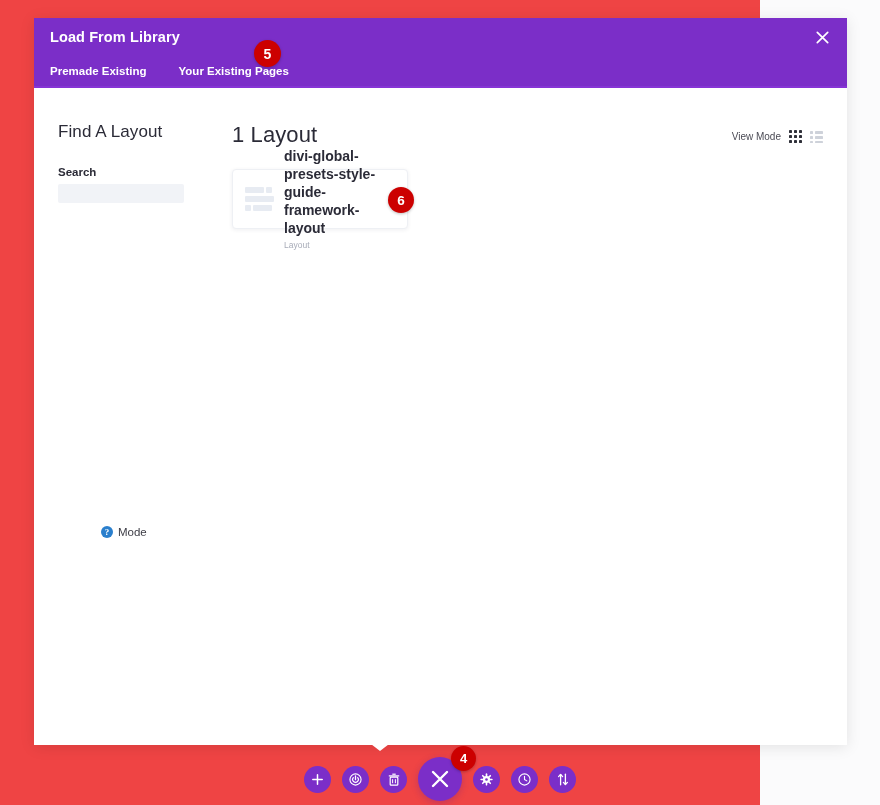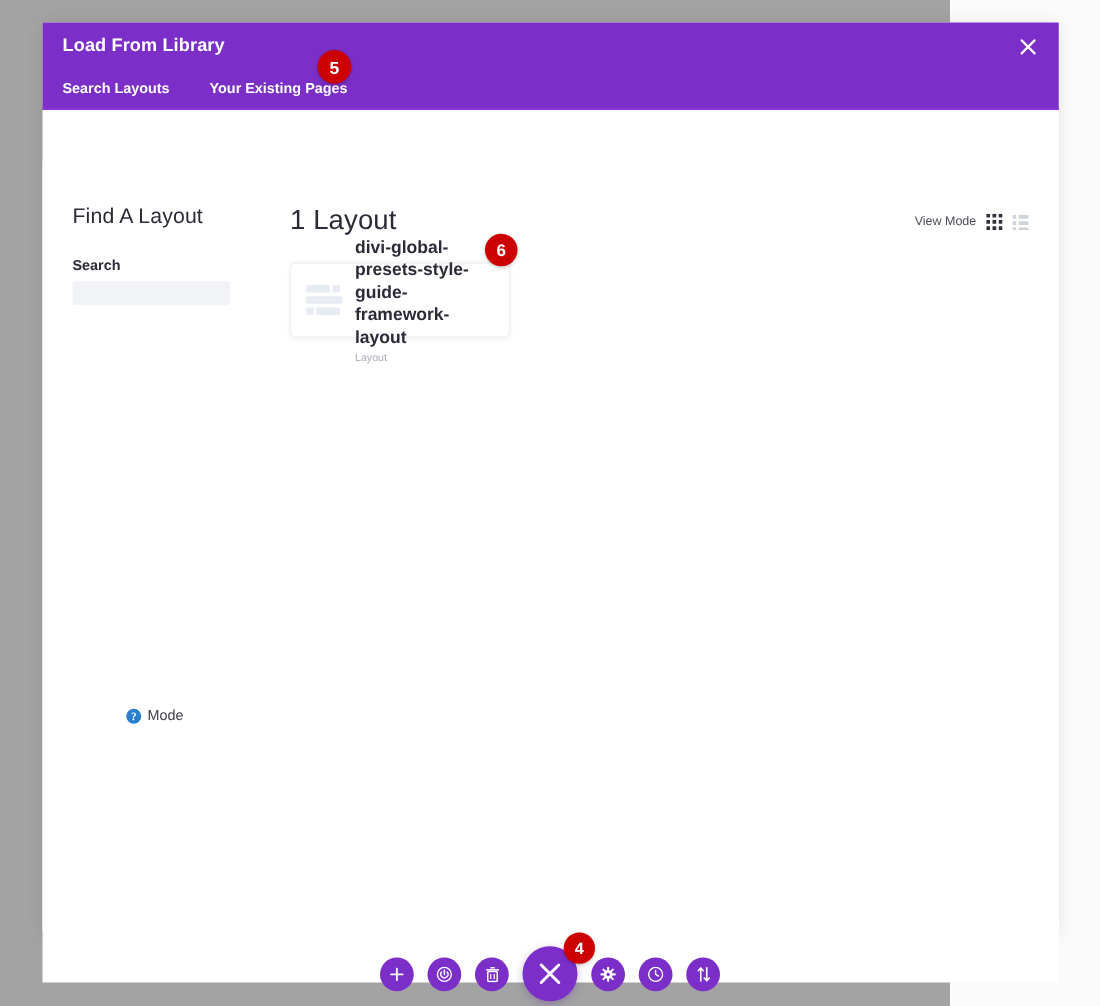--- a/index.html
+++ b/index.html
@@ -9,21 +9,21 @@
     height: 805px;
     background: #fbfbfc;
     font-family: "Liberation Sans", sans-serif;
     overflow: hidden;
   }
 
   #stage {
     position: relative;
     width: 760px;
     height: 805px;
-    background: #a3a3a3;
+    background: #ef4444;
   }
 
   
   .modal {
     position: absolute;
     left: 34px;
     top: 18px;
     width: 813px;
     height: 727px;
     background: #ffffff;
@@ -79,21 +79,20 @@
     cursor: pointer;
     white-space: nowrap;
   }
   .tab.active { background: #8c3ee0; }
 
   
   .modal-body {
     position: relative;
     height: calc(727px - 38px - 32px);
     background: #ffffff;
-    margin-top: 41px;
   }
 
   
   .find-title {
     position: absolute;
     left: 24px;
     top: 34px;
     font-size: 17px;
     color: #2b2b37;
     font-weight: normal;
@@ -285,21 +284,21 @@
     <div class="modal-header">
       <span class="modal-title">Load From Library</span>
       <div class="close-btn">
         <svg width="13" height="13" viewBox="0 0 13 13" aria-hidden="true">
           <path d="M1.3 1.3 L11.7 11.7 M11.7 1.3 L1.3 11.7" stroke="#ffffff" stroke-width="1.7" stroke-linecap="round"></path>
         </svg>
       </div>
     </div>
 
     <div class="tabbar">
-      <div class="tab">Search Layouts</div>
+      <div class="tab">Premade Existing</div>
       <div class="tab">Your Existing Pages</div>
     </div>
 
     <div class="modal-body">
 
       <div class="find-title">Find A Layout</div>
       <div class="search-label">Search</div>
       <input class="search-input" type="text" placeholder="" style="">
 
       <div class="help-row">

